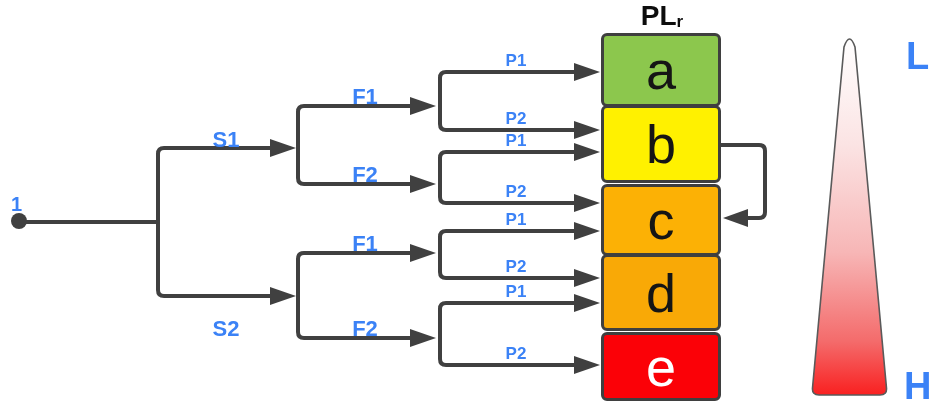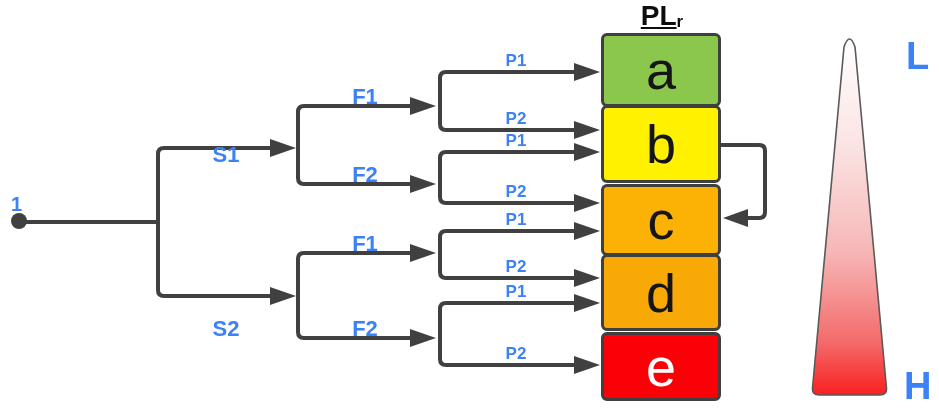--- a/index.html
+++ b/index.html
@@ -31,21 +31,21 @@
   .plr-title {
     position: absolute;
     left: 662px; top: 2px;
     transform: translateX(-50%);
     font-weight: bold;
     color: #0d0d0d;
     display: flex;
     align-items: baseline;
     line-height: 1;
   }
-  .plr-title .main { font-size: 28px; text-decoration: underline; }
+  .plr-title .main { font-size: 28px; }
   .plr-title .sub  { font-size: 17px; position: relative; top: 2px; }
   .plr-box {
     position: absolute;
     left: 601px;
     width: 120px;
     border: 3px solid #3F3F3F;
     border-radius: 6px;
     box-sizing: border-box;
     display: flex;
     align-items: center;
@@ -108,21 +108,21 @@
       <polygon points="574,294 600,303 574,312"></polygon>
       <polygon points="574,356 600,365 574,374"></polygon>
       <polygon points="748,209 723,218 748,227"></polygon>
     </g>
 
     <path d="M 844 47 Q 849.5 31 855 47 L 886.5 388 Q 887 395 880 395 L 819 395 Q 812 395 812.5 388 Z" fill="url(#riskGrad)" stroke="#5A5A5A" stroke-width="1.6"></path>
   </svg>
 
   <div class="lbl start-lbl" style="left:11px; top:194px;">1</div>
 
-  <div class="lbl branch-lbl centered" style="left:226px; top:144px;">S1</div>
+  <div class="lbl branch-lbl centered" style="left:226px; top:129px;">S1</div>
   <div class="lbl branch-lbl centered" style="left:226px; top:276px;margin-top:42px;">S2</div>
 
   <div class="lbl branch-lbl centered" style="left:365px; top:86px;">F1</div>
   <div class="lbl branch-lbl centered" style="left:365px; top:164px;">F2</div>
   <div class="lbl branch-lbl centered" style="left:365px; top:233px;">F1</div>
   <div class="lbl branch-lbl centered" style="left:365px; top:318px;">F2</div>
 
   <div class="lbl p-lbl centered" style="left:516px; top:52px;">P1</div>
   <div class="lbl p-lbl centered" style="left:516px; top:110px;">P2</div>
   <div class="lbl p-lbl centered" style="left:516px; top:132px;">P1</div>

